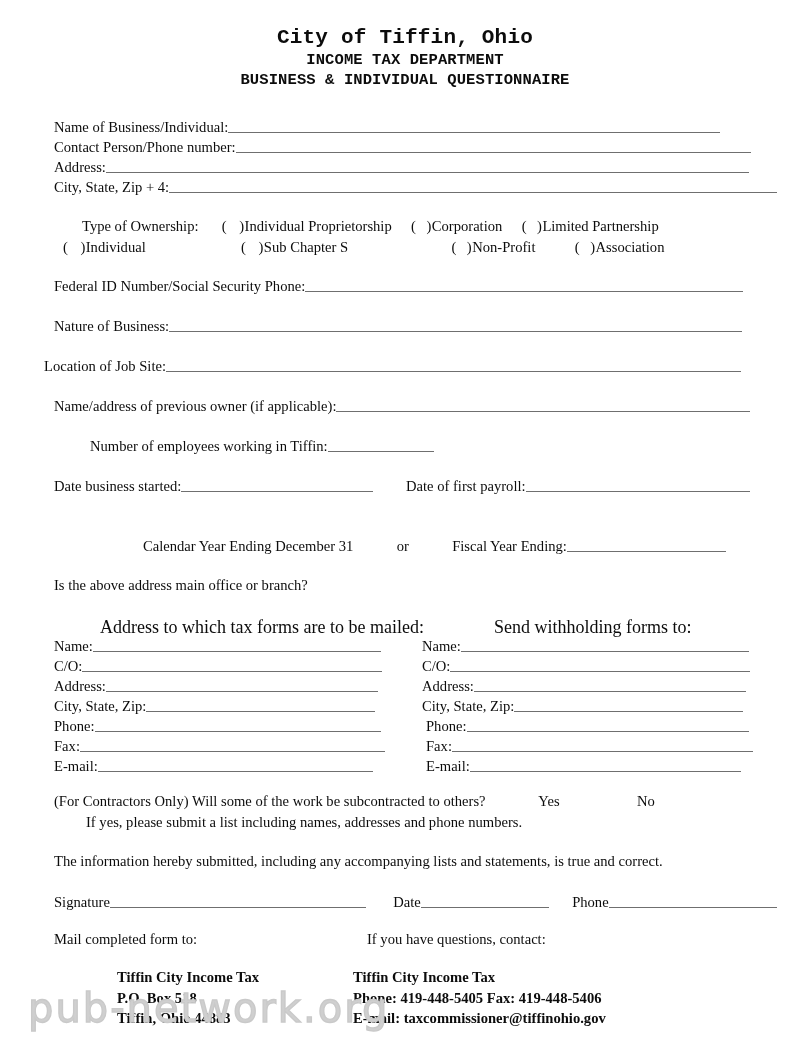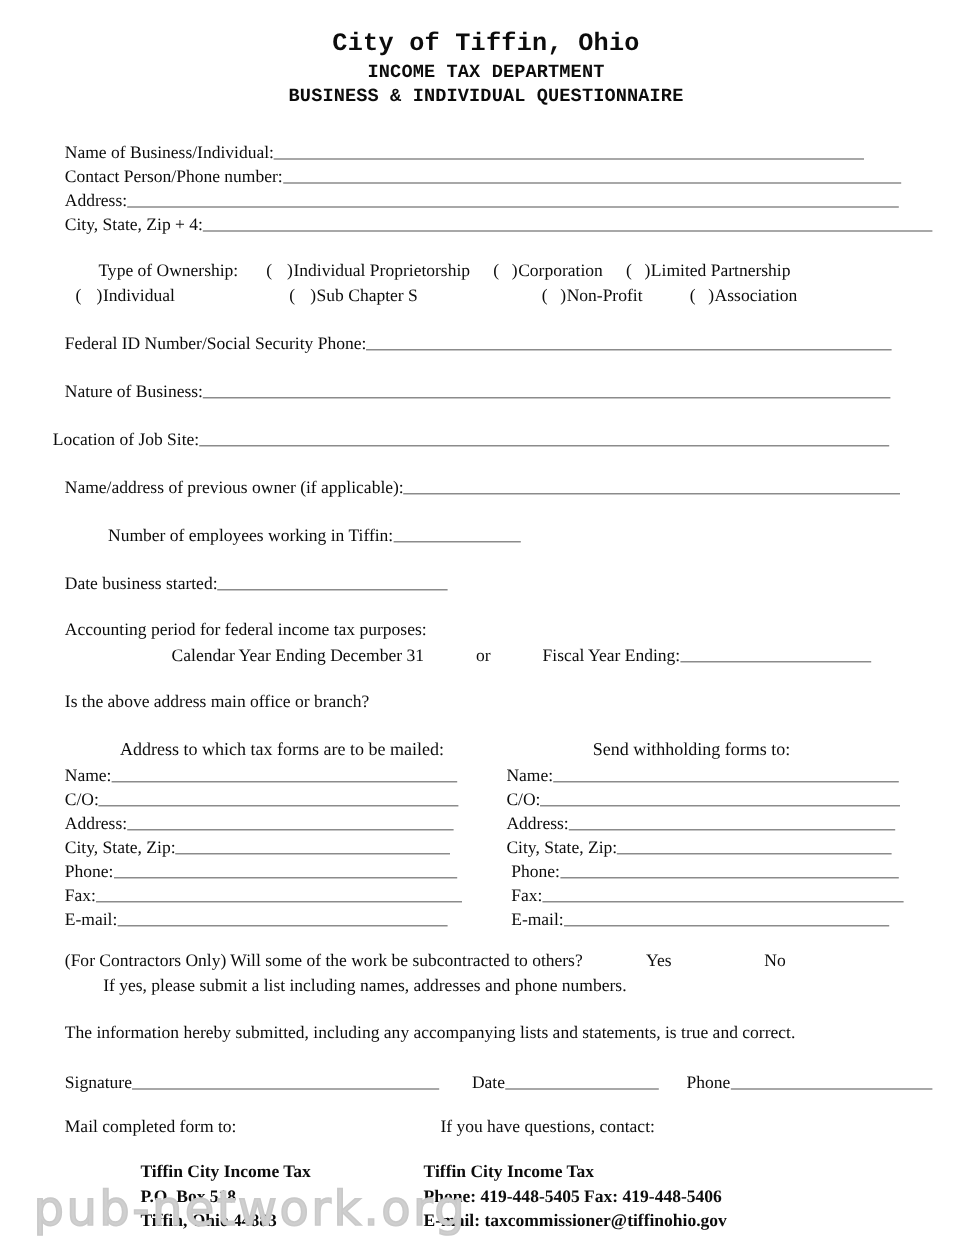--- a/index.html
+++ b/index.html
@@ -42,21 +42,21 @@
     vertical-align: baseline;
     height: .88em;
     margin-bottom: -1px;
   }
   .indent { display: inline-block; }
 
   
   .paren { letter-spacing: .5px; }
 
   
-  .colhead { position: absolute; font-size: 15px; white-space: nowrap; }
+  .colhead { position: absolute; font-size: 18px; white-space: nowrap; }
   .addr-row { position: absolute; font-size: 14.6px; white-space: nowrap; line-height: 1.0; }
 
   
   .foot { position: absolute; font-size: 14.6px; white-space: nowrap; }
   .foot-b { position: absolute; font-size: 14.6px; font-weight: bold; white-space: nowrap; line-height: 1.42; }
 
   
   .watermark {
     position: absolute;
     left: 28px;
@@ -143,24 +143,24 @@
   </div>
 
   <div class="row" style="left:54px; top:438px;margin-left:36px;">
     <span class="lbl">Number of employees working in Tiffin:</span><span class="rule" style="width:106px;"></span>
   </div>
 
   <div class="row" style="left:54px; top:478px;">
     <span class="lbl">Date business started:</span><span class="rule" style="width:192px;"></span>
   </div>
 
-
-  <div class="row" style="left:54px; top:518px;">
-    <span>Accounting period for federal income tax purposes:</span>
-  </div>
+  <div class="row" style="left:406px; top:478px;">
+    <span class="lbl">Date of first payroll:</span><span class="rule" style="width:224px;"></span>
+  </div>
+
 
   <div class="row" style="left:143px; top:538px;">
     <span>Calendar Year Ending December 31</span>
     <span class="indent" style="width:36px;"></span>
     <span>or</span>
     <span class="indent" style="width:36px;"></span>
     <span>Fiscal Year Ending:</span><span class="rule" style="width:159px;"></span>
   </div>
 
   <div class="row" style="left:54px; top:578px;">

